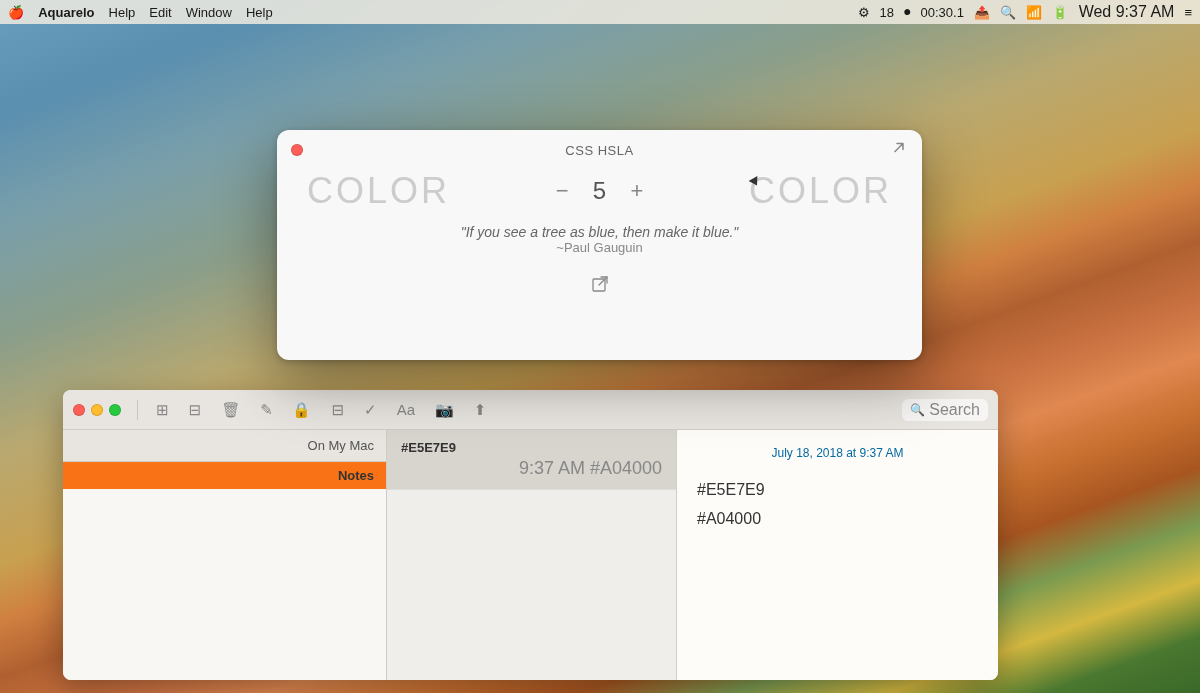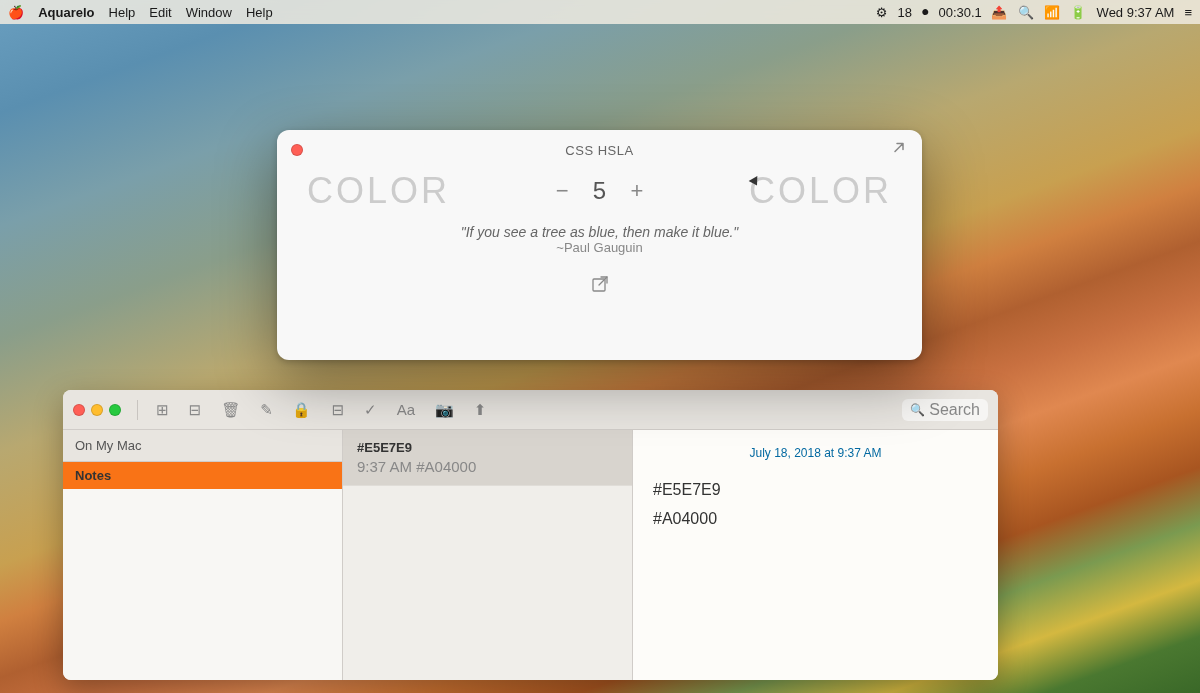--- a/index.html
+++ b/index.html
@@ -64,21 +64,21 @@
       cursor: default;
     }
     .menu-item.bold {
       font-weight: 600;
     }
     .menubar-icon {
       font-size: 13px;
       color: #1a1a1a;
     }
     .clock {
-      font-size: 13px;
+      font-size: 16px;
       color: #1a1a1a;
       font-weight: 400;
     }
 
     
     .aquarelo-window {
       position: absolute;
       top: 130px;
       left: 277px;
       width: 645px;
@@ -252,24 +252,25 @@
     }
     .search-input-text {
       font-size: 16px;
       color: #888;
     }
     .notes-body {
       flex: 1;
       display: flex;
     }
     .notes-sidebar {
-      width: 280px;
+      width: 324px;
       border-right: 1px solid #d0ccc8;
       display: flex;
       flex-direction: column;
+      text-align: right;
     }
     .notes-sidebar-header {
       padding: 8px 12px;
       font-size: 13px;
       color: #555;
       font-weight: 500;
       background: #e8e5e0;
       border-bottom: 1px solid #d0ccc8;
     }
     .notes-category {
@@ -297,22 +298,23 @@
     .note-item.selected {
       background: #d8d4ce;
     }
     .note-item-title {
       font-size: 13px;
       font-weight: 600;
       color: #333;
       margin-bottom: 3px;
     }
     .note-item-meta {
-      font-size: 15px;
-      color: #888;
+      font-size: 18px;
+      color: #888;
+      text-align: right;
     }
     .notes-content {
       flex: 1;
       padding: 16px 20px;
       background: #fdfcf9;
     }
     .note-date {
       font-size: 12px;
       color: #0369a1;
       text-align: center;

